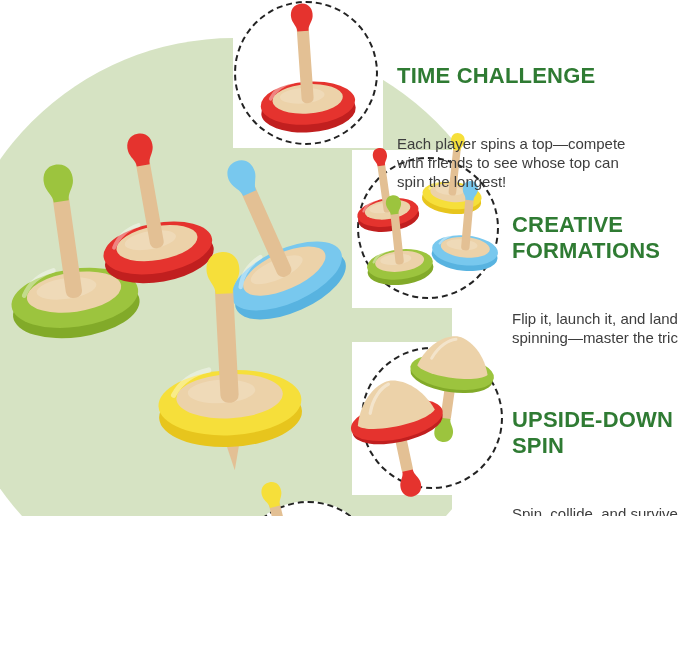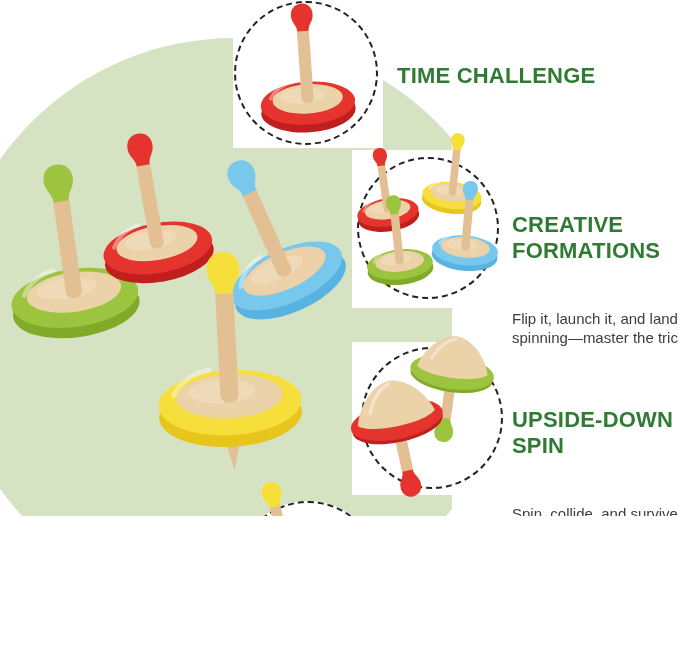--- a/index.html
+++ b/index.html
@@ -138,20 +138,23 @@
         </g>
       <g class="c-green" transform="translate(316 617) rotate(-5) scale(0.85) translate(-60 -119)">
           <use href="#sym-tip"></use>
           <use href="#sym-top"></use>
         </g>
     </g>
   </svg>
 
   <div class="abs feature f1">
     <h2 class="feature-title">TIME CHALLENGE</h2>
+    <p class="feature-body">Each player spins a top—compete
+with friends to see whose top can
+spin the longest!</p>
   </div>
   <div class="abs feature f2">
     <h2 class="feature-title">CREATIVE
 FORMATIONS</h2>
     <p class="feature-body">Flip it, launch it, and land it
 spinning—master the trick!</p>
   </div>
   <div class="abs feature f3">
     <h2 class="feature-title">UPSIDE-DOWN
 SPIN</h2>

